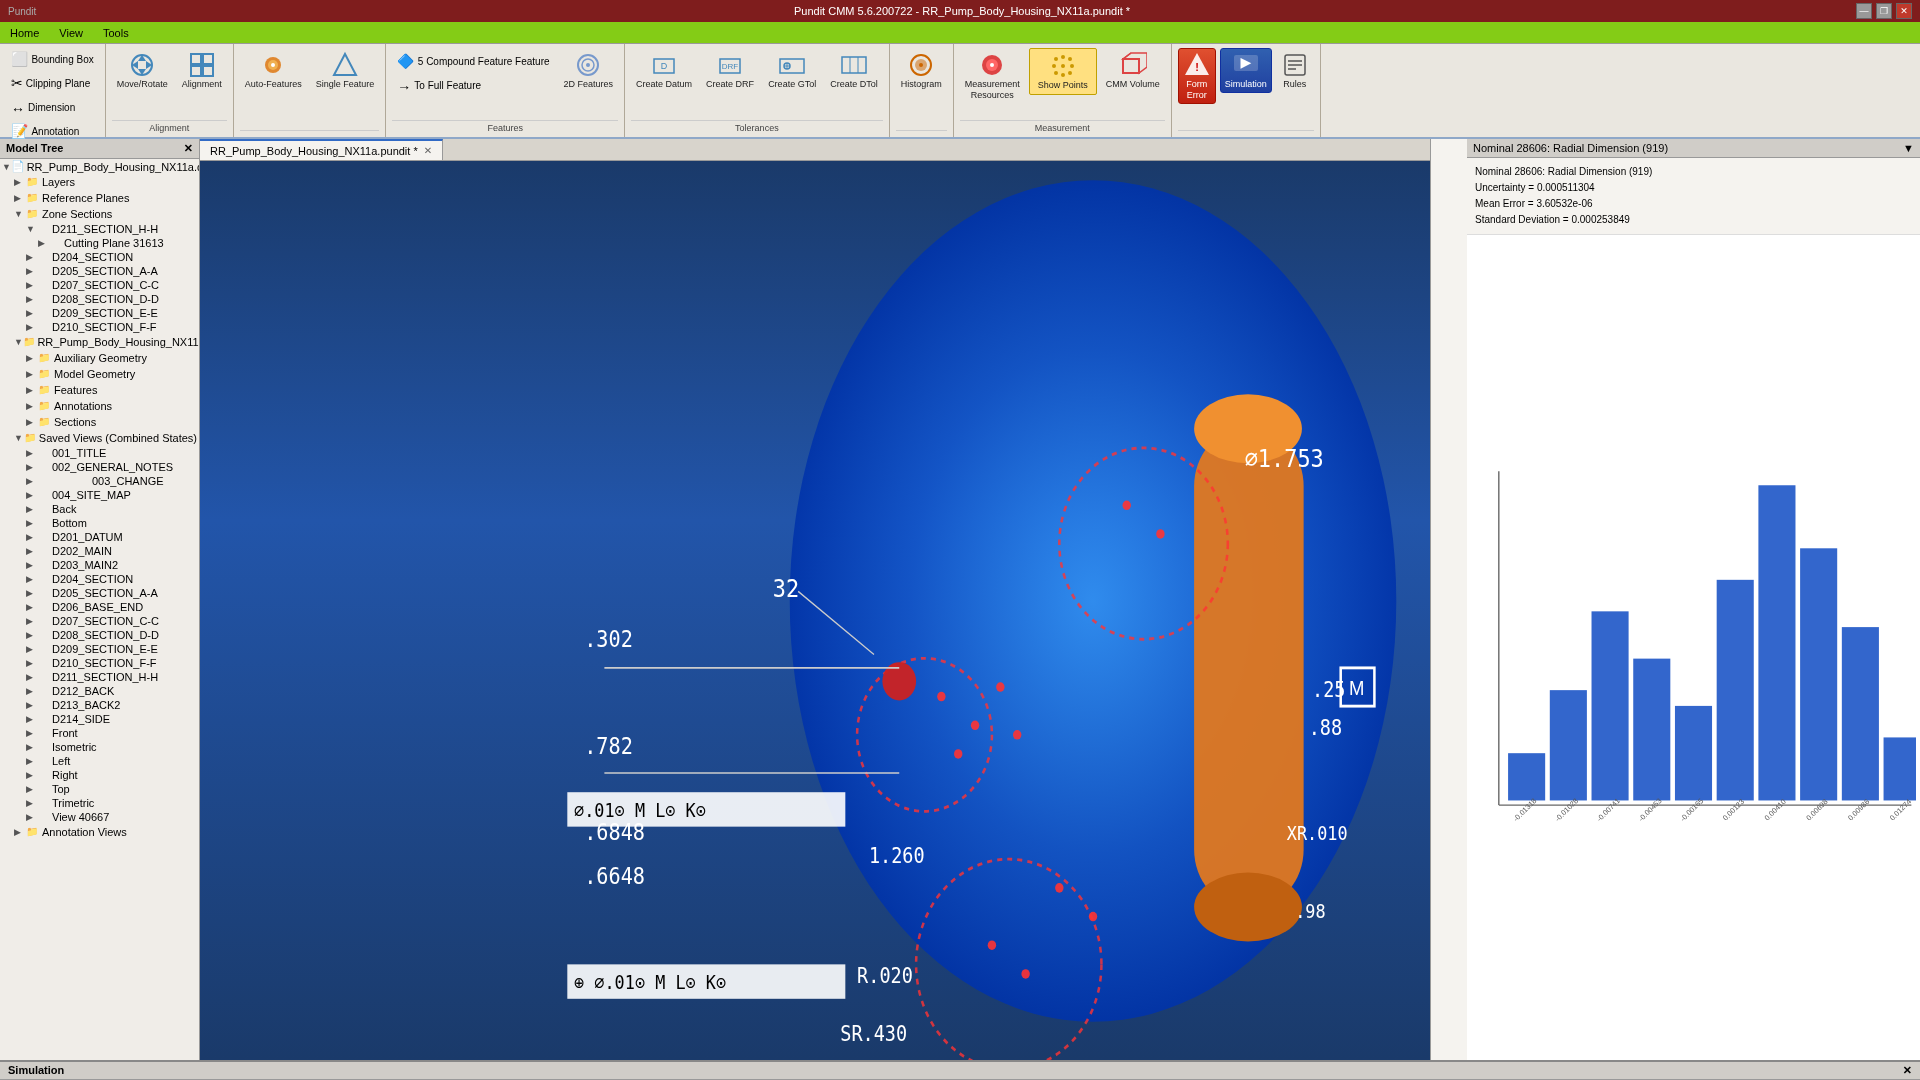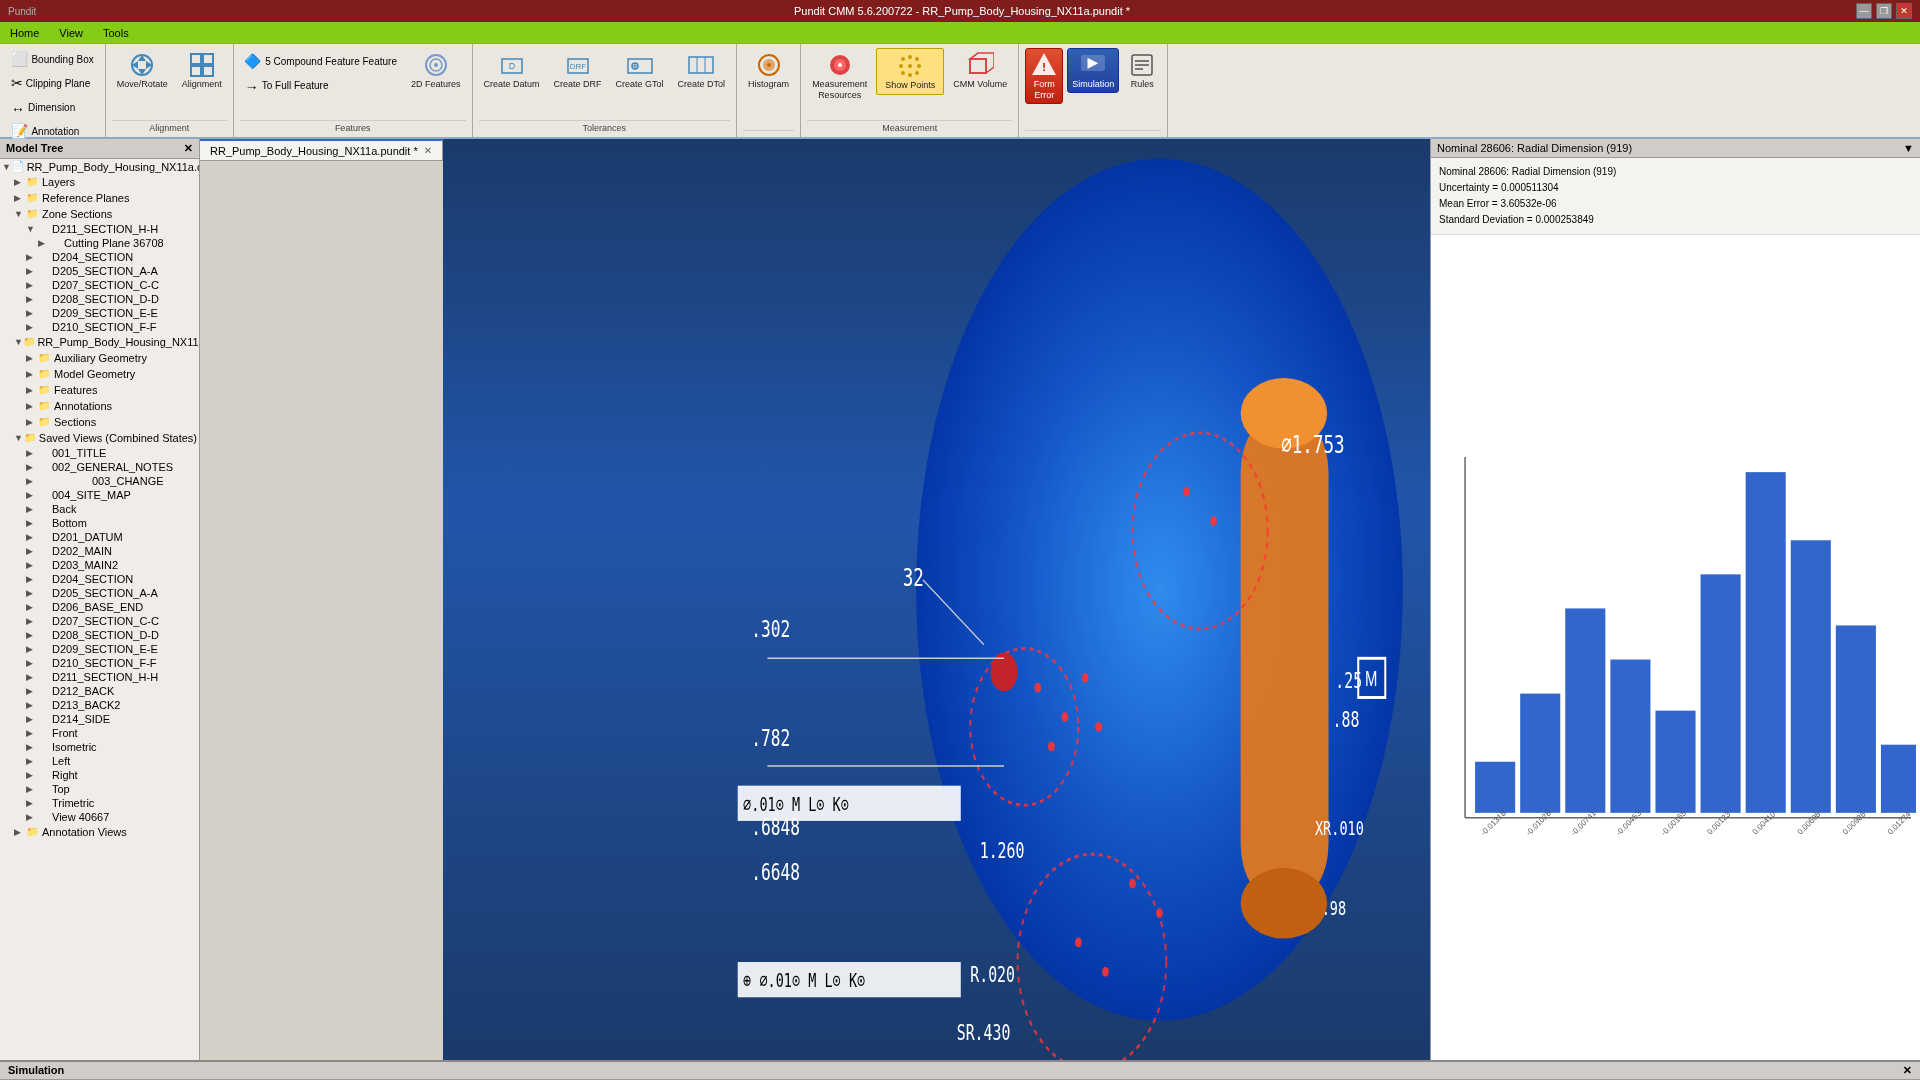--- a/index.html
+++ b/index.html
@@ -39,29 +39,29 @@
     .tree-item { display: flex; align-items: center; padding: 1px 2px; cursor: pointer; white-space: nowrap; font-size: 11px; }
     .tree-indent-0 { padding-left: 2px; }
     .tree-indent-1 { padding-left: 14px; }
     .tree-indent-2 { padding-left: 26px; }
     .tree-indent-3 { padding-left: 38px; }
     .tree-arrow { width: 12px; font-size: 9px; color: #555; }
     .tree-icon { width: 14px; height: 14px; margin-right: 2px; font-size: 11px; }
     .folder-icon::before { content: '📁'; font-size: 10px; }
 
     
-    #viewport-area { flex: 1; display: flex; overflow: hidden; text-align: right; }
+    #viewport-area { flex: 1; display: flex; flex-direction: column; overflow: hidden; text-align: right; }
     #viewport-tabs { background: #d8d4cc; display: flex; border-bottom: 1px solid #999; height: 22px; }
     .viewport-tab { padding: 2px 10px; font-size: 11px; cursor: pointer; border-right: 1px solid #999; display: flex; align-items: center; gap: 6px; background: #c8c4bc; }
     .viewport-tab.active { background: #f5f3ef; border-top: 2px solid #316ac5; }
     .tab-close { font-size: 10px; cursor: pointer; color: #666; }
     #viewport { flex: 1; background: #1a1a2e; position: relative; overflow: hidden; }
 
     
-    #right-panel { width: 490px; display: flex; flex-direction: column; border-left: 1px solid #999; background: #f5f3ef; overflow: hidden; }
+    #right-panel { width: 490px; display: flex; flex-direction: column; border-left: 1px solid #999; background: #f5f3ef; overflow: hidden; padding-left: 36px; }
     #right-panel-header { background: #d0cdc8; padding: 3px 6px; font-size: 11px; display: flex; justify-content: space-between; border-bottom: 1px solid #999; }
     #histogram-area { flex: 1; background: white; position: relative; overflow: hidden; padding: 4px; }
     #histogram-info { padding: 6px 8px; font-size: 10px; line-height: 1.6; background: #f5f3ef; border-bottom: 1px solid #ddd; }
 
     
     #sim-panel { height: 200px; border-top: 2px solid #888; background: #f0ede8; display: flex; flex-direction: column; }
     #sim-header { background: #d0cdc8; padding: 2px 8px; font-size: 11px; font-weight: bold; display: flex; justify-content: space-between; border-bottom: 1px solid #999; }
 
     
     #hist-svg { width: 100%; height: 100%; }
@@ -138,20 +138,43 @@
               <rect x="3" y="15" width="10" height="10" fill="none" stroke="#4488bb" stroke-width="2"></rect>
               <rect x="15" y="15" width="10" height="10" fill="none" stroke="#4488bb" stroke-width="2"></rect>
             </svg>
         </div>
         <div class="label">Alignment</div>
       </div>
     </div>
     <div class="ribbon-group-label">Alignment</div>
   </div>
 
+  <div class="ribbon-group">
+    <div class="ribbon-group-content">
+      <div class="ribbon-btn">
+        <div class="icon">
+          <svg width="28" height="28" viewBox="0 0 28 28">
+              <circle cx="14" cy="14" r="8" fill="#e08830"></circle>
+              <circle cx="14" cy="14" r="5" fill="#f0b050"></circle>
+              <circle cx="14" cy="14" r="2" fill="#fff"></circle>
+            </svg>
+        </div>
+        <div class="label">Auto-Features</div>
+      </div>
+      <div class="ribbon-btn">
+        <div class="icon">
+          <svg width="28" height="28" viewBox="0 0 28 28">
+              <polygon points="14,3 25,24 3,24" fill="none" stroke="#4488bb" stroke-width="2"></polygon>
+            </svg>
+        </div>
+        <div class="label">Single Feature</div>
+      </div>
+    </div>
+    <div class="ribbon-group-label" style="font-size:9px;"> </div>
+  </div>
 
   <div class="ribbon-group">
     <div class="ribbon-group-content">
       <div style="display:flex;flex-direction:column;gap:2px;padding-top:2px;">
         <div class="ribbon-btn-small">
           <span class="icon-sm">🔷</span>
           <span class="label-sm">5 Compound Feature Feature</span>
         </div>
         <div class="ribbon-btn-small">
           <span class="icon-sm">→</span>
@@ -341,21 +364,21 @@
           <span style="font-size:11px;">Zone Sections</span>
         </div>
         <div class="tree-item tree-indent-2">
           <span class="tree-arrow">▼</span>
           <span style="width:14px;display:inline-block;"> </span>
           <span style="font-size:11px;">D211_SECTION_H-H</span>
         </div>
         <div class="tree-item tree-indent-3">
           <span class="tree-arrow">▶</span>
           <span style="width:14px;display:inline-block;"> </span>
-          <span style="font-size:11px;">Cutting Plane 36708</span>
+          <span style="font-size:11px;">Cutting Plane 31613</span>
         </div>
         <div class="tree-item tree-indent-2">
           <span class="tree-arrow">▶</span>
           <span style="width:14px;display:inline-block;"> </span>
           <span style="font-size:11px;">D204_SECTION</span>
         </div>
         <div class="tree-item tree-indent-2">
           <span class="tree-arrow">▶</span>
           <span style="width:14px;display:inline-block;"> </span>
           <span style="font-size:11px;">D205_SECTION_A-A</span>

